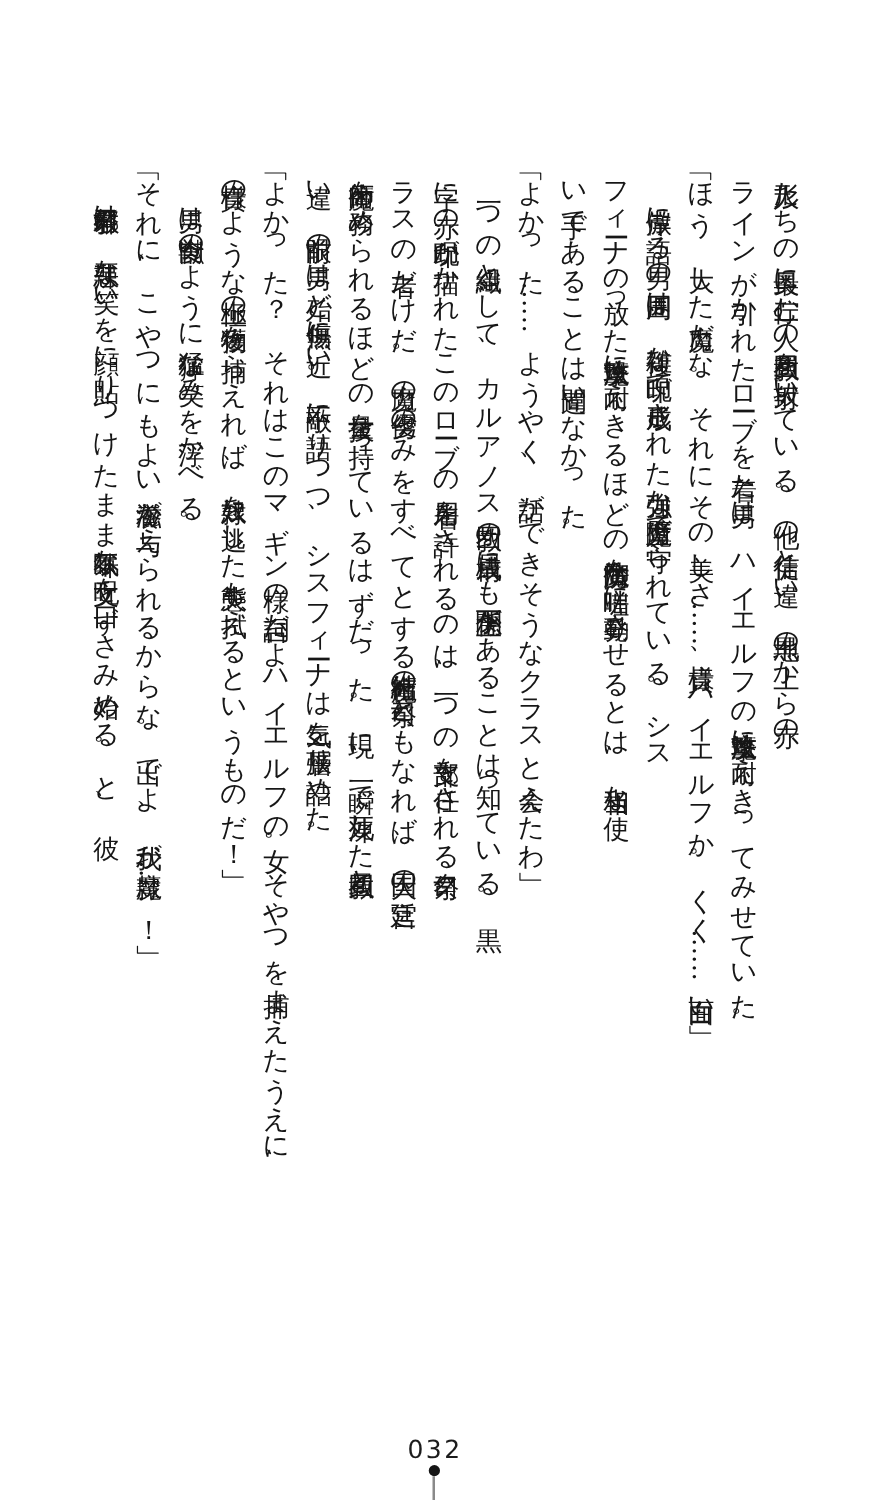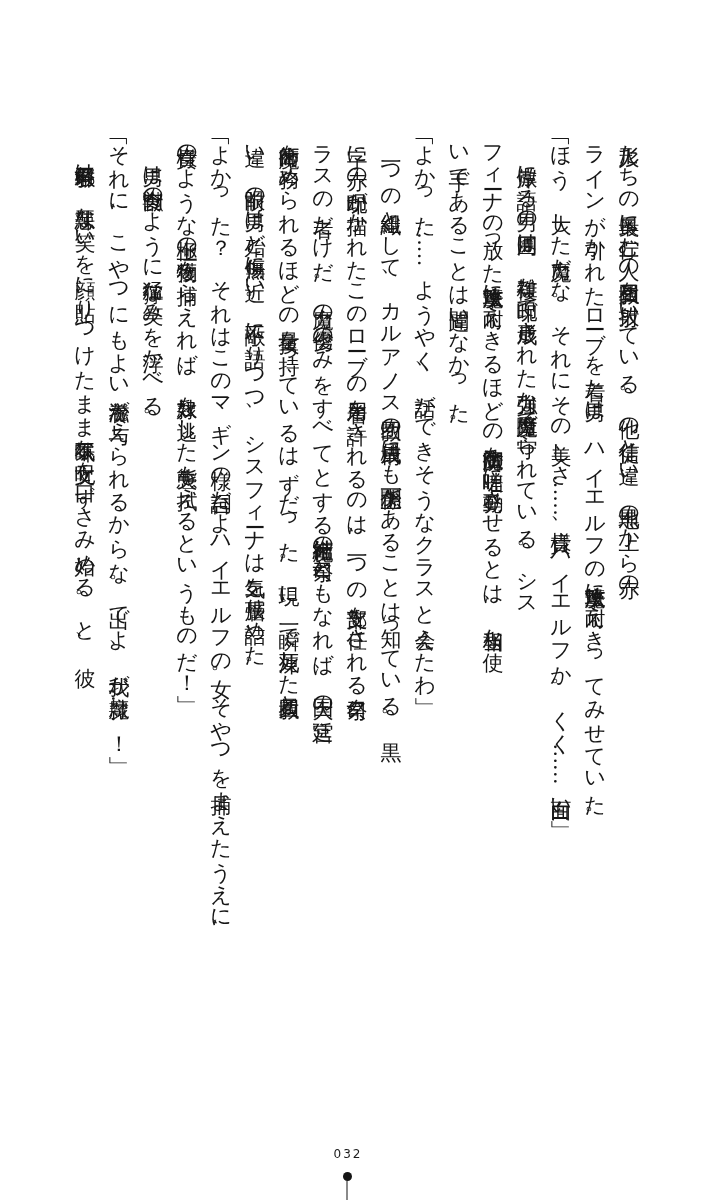--- a/index.html
+++ b/index.html
@@ -34,21 +34,21 @@
   .text-line {
     white-space: nowrap;        
   }
   .page-number {
     position: absolute;
     top: 1147px;
     left: 0;
     right: 6px;
     text-align: center;
     font-family: "DejaVu Sans", "Liberation Sans", sans-serif;
-    font-size: 12px;
+    font-size: 20px;
     font-weight: 400;
     letter-spacing: 2px;
     color: #1c1c1c;
   }
   .footer-dot {
     position: absolute;
     top: 1172px;
     left: 343px;
     width: 9px;
     height: 9px;

